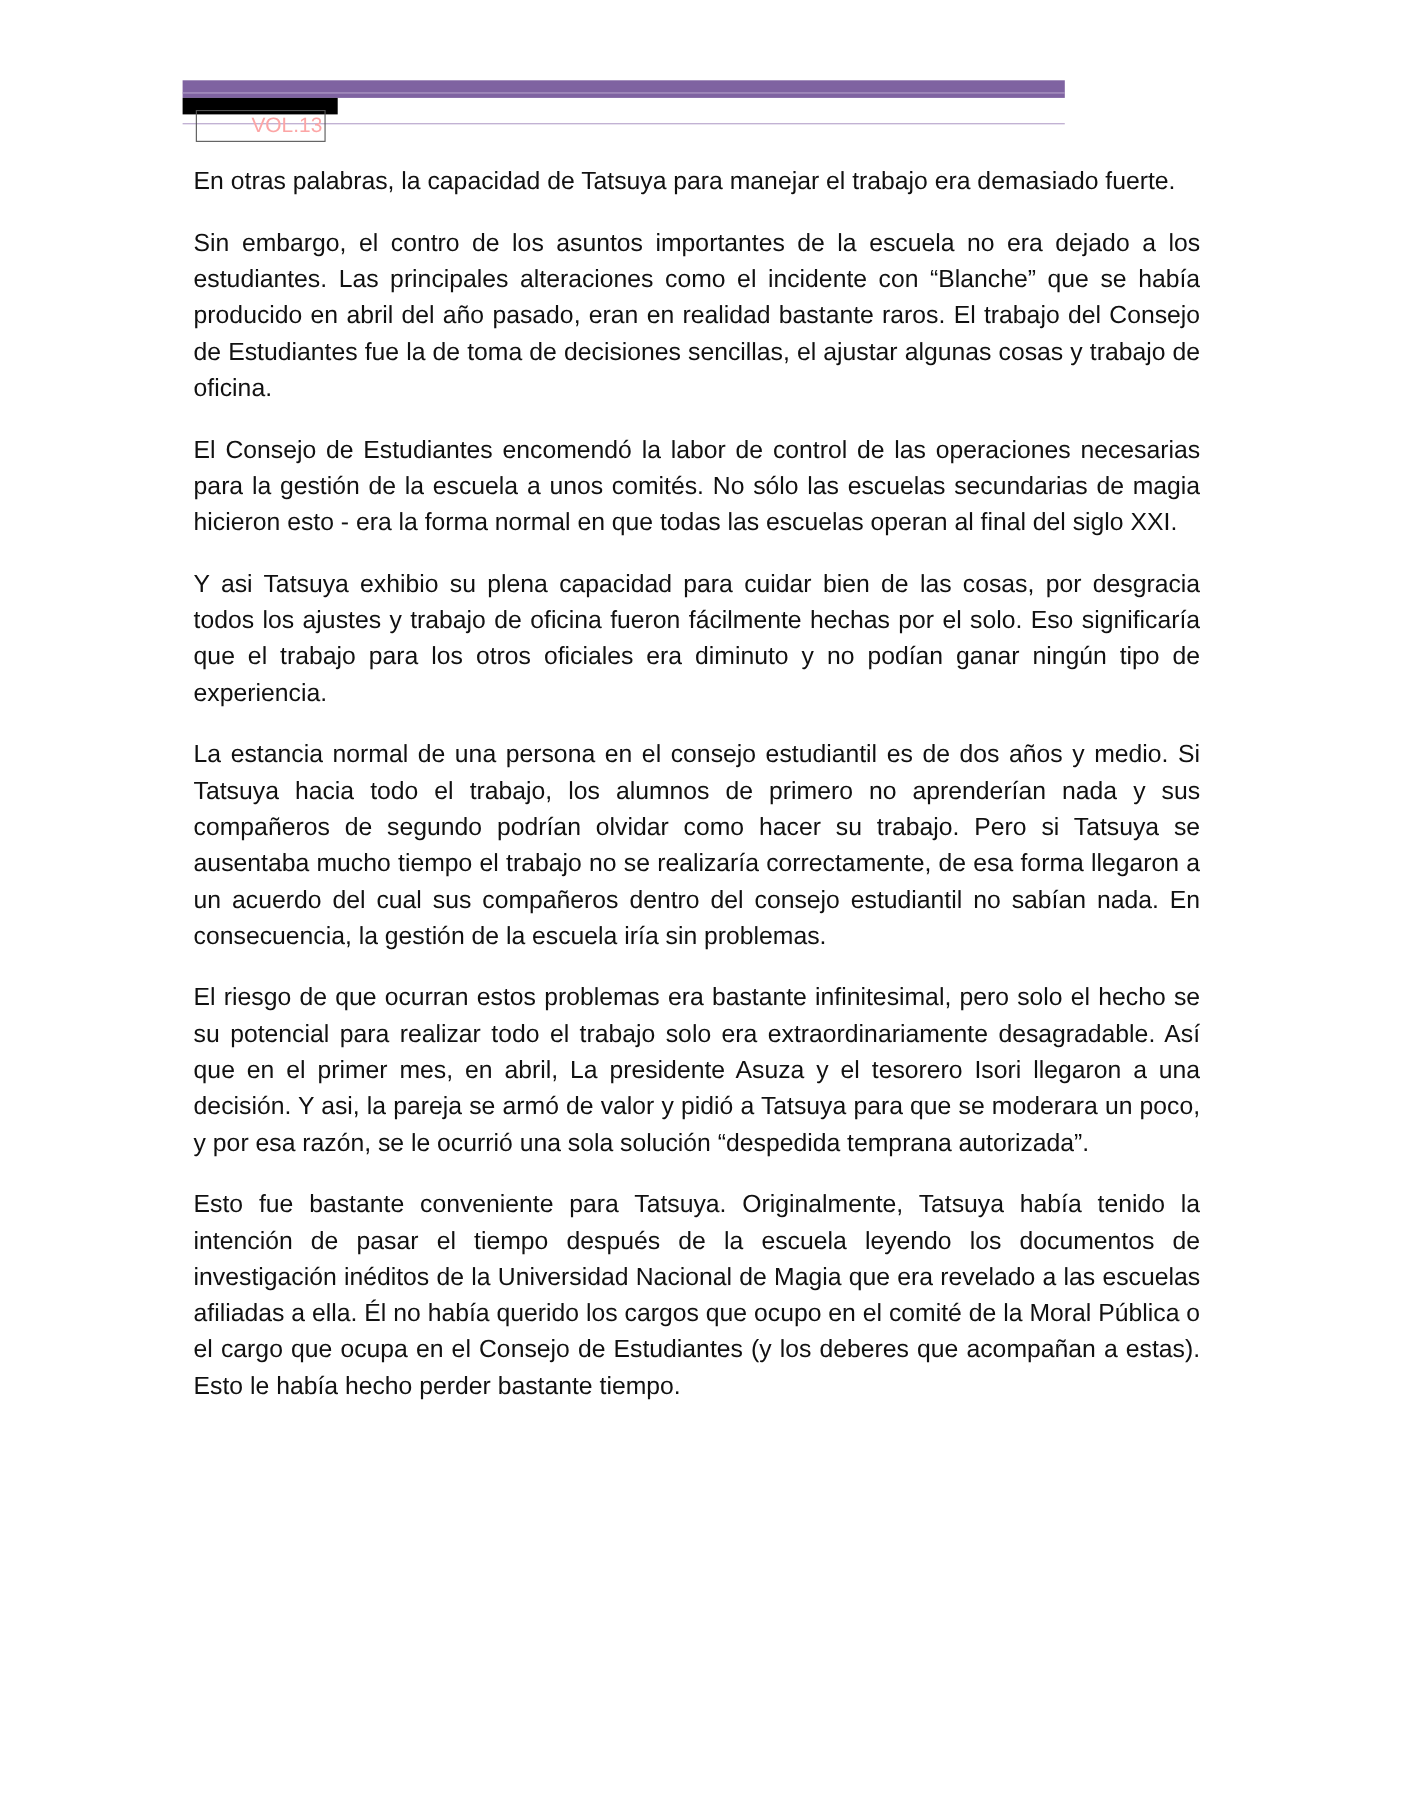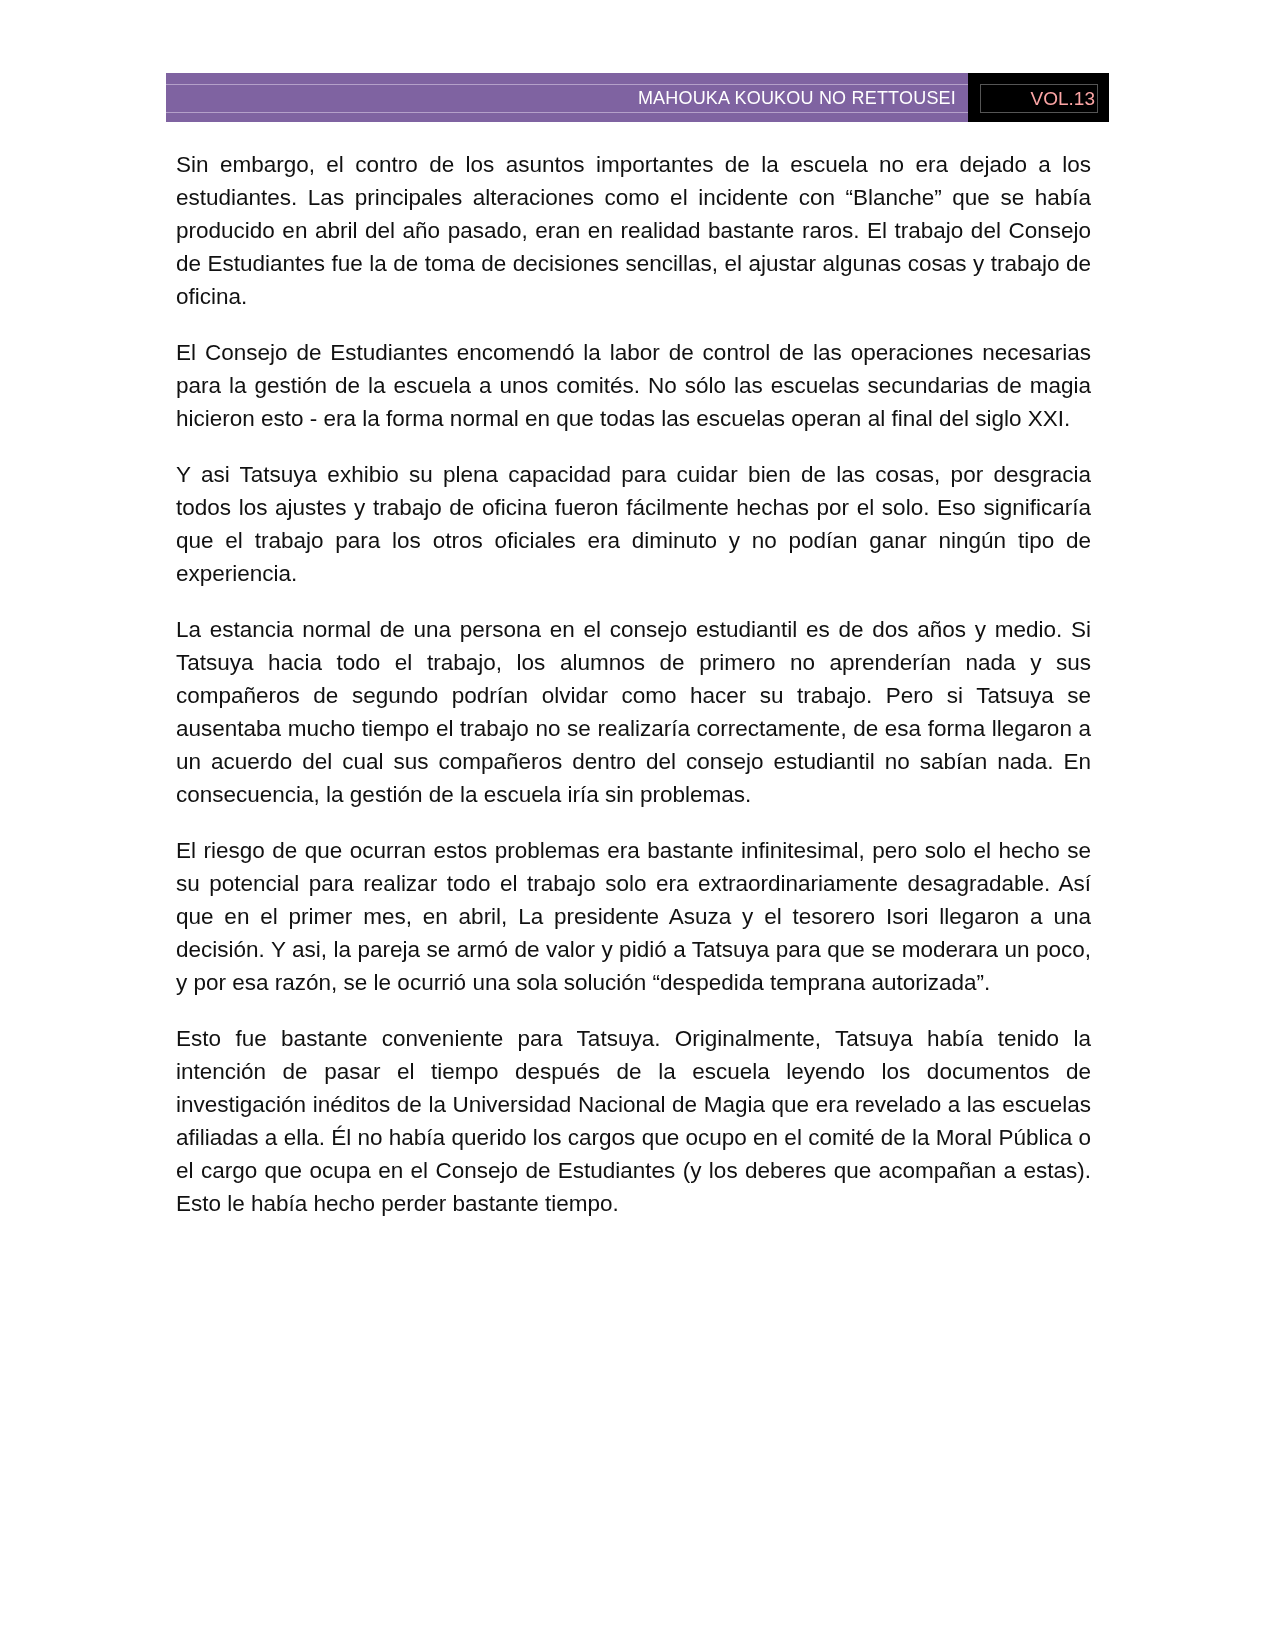--- a/index.html
+++ b/index.html
@@ -13,20 +13,21 @@
     position: relative;
     overflow: hidden;
   }
   .page-header {
     position: absolute;
     left: 166px;
     top: 73px;
     width: 943px;
     height: 31px;
     display: flex;
+    flex-direction: column;
   }
   .header-title-block {
     position: relative;
     width: 802px;
     height: 49px;
     background: #7f63a1;
   }
   .header-title-block::before,
   .header-title-block::after {
     content: "";
@@ -97,19 +98,20 @@
   <div class="header-title-block">
     <span class="header-title">MAHOUKA KOUKOU NO RETTOUSEI</span>
   </div>
   <div class="header-vol-block">
     <div class="header-vol-frame"></div>
     <span class="header-vol">VOL.13</span>
   </div>
 </div>
 
 <div class="body-text">
+  <p>En otras palabras, la capacidad de Tatsuya para manejar el trabajo era demasiado fuerte.</p>
   <p>Sin embargo, el contro de los asuntos importantes de la escuela no era dejado a los estudiantes. Las principales alteraciones como el incidente con “Blanche” que se había producido en abril del año pasado, eran en realidad bastante raros. El trabajo del Consejo de Estudiantes fue la de toma de decisiones sencillas, el ajustar algunas cosas y trabajo de oficina.</p>
   <p>El Consejo de Estudiantes encomendó la labor de control de las operaciones necesarias para la gestión de la escuela a unos comités. No sólo las escuelas secundarias de magia hicieron esto - era la forma normal en que todas las escuelas operan al final del siglo XXI.</p>
   <p>Y asi Tatsuya exhibio su plena capacidad para cuidar bien de las cosas, por desgracia todos los ajustes y trabajo de oficina fueron fácilmente hechas por el solo. Eso significaría que el trabajo para los otros oficiales era diminuto y no podían ganar ningún tipo de experiencia.</p>
   <p>La estancia normal de una persona en el consejo estudiantil es de dos años y medio. Si Tatsuya hacia todo el trabajo, los alumnos de primero no aprenderían nada y sus compañeros de segundo podrían olvidar como hacer su trabajo. Pero si Tatsuya se ausentaba mucho tiempo el trabajo no se realizaría correctamente, de esa forma llegaron a un acuerdo del cual sus compañeros dentro del consejo estudiantil no sabían nada. En consecuencia, la gestión de la escuela iría sin problemas.</p>
   <p>El riesgo de que ocurran estos problemas era bastante infinitesimal, pero solo el hecho se su potencial para realizar todo el trabajo solo era extraordinariamente desagradable. Así que en el primer mes, en abril, La presidente Asuza y el tesorero Isori llegaron a una decisión. Y asi, la pareja se armó de valor y pidió a Tatsuya para que se moderara un poco, y por esa razón, se le ocurrió una sola solución “despedida temprana autorizada”.</p>
   <p>Esto fue bastante conveniente para Tatsuya. Originalmente, Tatsuya había tenido la intención de pasar el tiempo después de la escuela leyendo los documentos de investigación inéditos de la Universidad Nacional de Magia que era revelado a las escuelas afiliadas a ella. Él no había querido los cargos que ocupo en el comité de la Moral Pública o el cargo que ocupa en el Consejo de Estudiantes (y los deberes que acompañan a estas). Esto le había hecho perder bastante tiempo.</p>
 </div>
 
 </body></html>

